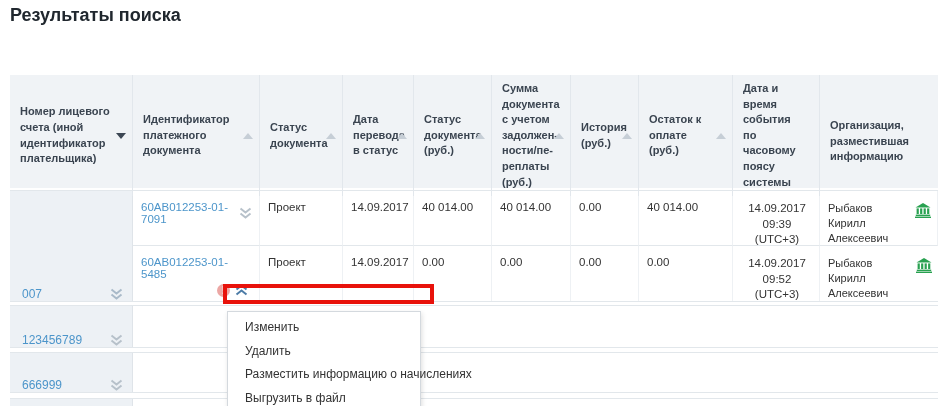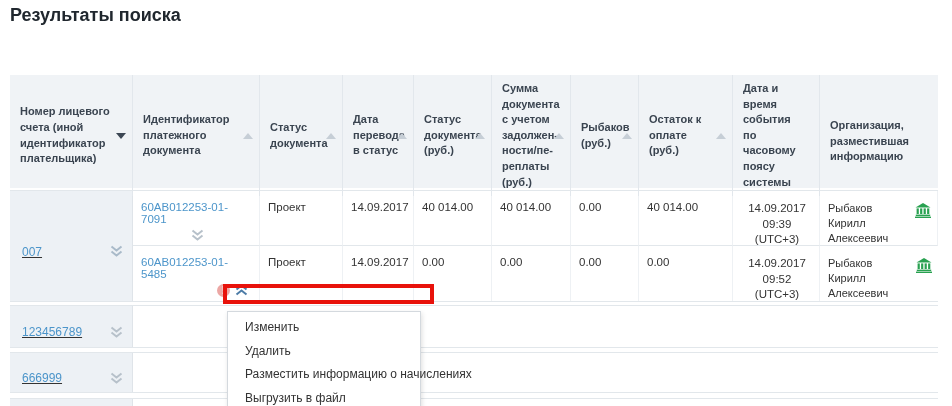--- a/index.html
+++ b/index.html
@@ -45,28 +45,28 @@
     font-size: 11.5px; color: #333;
     border-right: 1px solid #eef1f4;
     white-space: nowrap; overflow: hidden;
   }
   .cell:last-child { border-right: none; }
   .rb { border-bottom: 1px solid #e2e7eb; }
   .acct {
     grid-column: 1; background: #edf1f5;
     border-right: 1px solid #dfe4e9;
     padding: 11px 8px 0 12px;
-    display: flex; justify-content: space-between; align-items: center; text-decoration: underline;
+    display: flex; justify-content: space-between; align-items: flex-end;
   }
   .span2 { grid-row: 1 / span 2; }
   .filler { grid-column: 2 / 11; background: #fff; }
   a.lnk { color: #4c95ca; text-decoration: none; font-size: 11.5px; cursor: pointer; }
   a.lnk.acct-num { font-size: 12px; }
   .idcell { white-space: normal; }
-  .id-line { display: flex; align-items: center; gap: 4px; flex-direction: column; }
+  .id-line { display: flex; align-items: center; gap: 4px; }
   .icons-row { display: flex; justify-content: flex-end; align-items: center; gap: 4px; margin-top: 4px; padding-right: 4px; }
   .alert-badge {
     width: 13px; height: 13px; border-radius: 50%;
     background: #eca7a4; color: #fff;
     font-size: 10px; font-weight: 700; line-height: 13px; text-align: center;
     display: inline-block;
   }
   .event-cell { text-align: center; white-space: normal; line-height: 1.35; padding-top: 10px; }
   .event-cell span { display: block; }
   .org-cell {
@@ -119,21 +119,21 @@
     </div>
     <div class="th">
       <span>Статус документа (руб.)</span>
       <i class="sort asc"></i>
     </div>
     <div class="th">
       <span>Сумма документа с учетом задолжен­ности/пе­реплаты (руб.)</span>
       <i class="sort asc"></i>
     </div>
     <div class="th">
-      <span>Рыбаков (руб.)</span>
+      <span>История (руб.)</span>
       <i class="sort asc"></i>
     </div>
     <div class="th">
       <span>Остаток к оплате (руб.)</span>
       <i class="sort asc"></i>
     </div>
     <div class="th">
       <span>Дата и время события по часовому поясу системы</span>
     </div>
     <div class="th">

